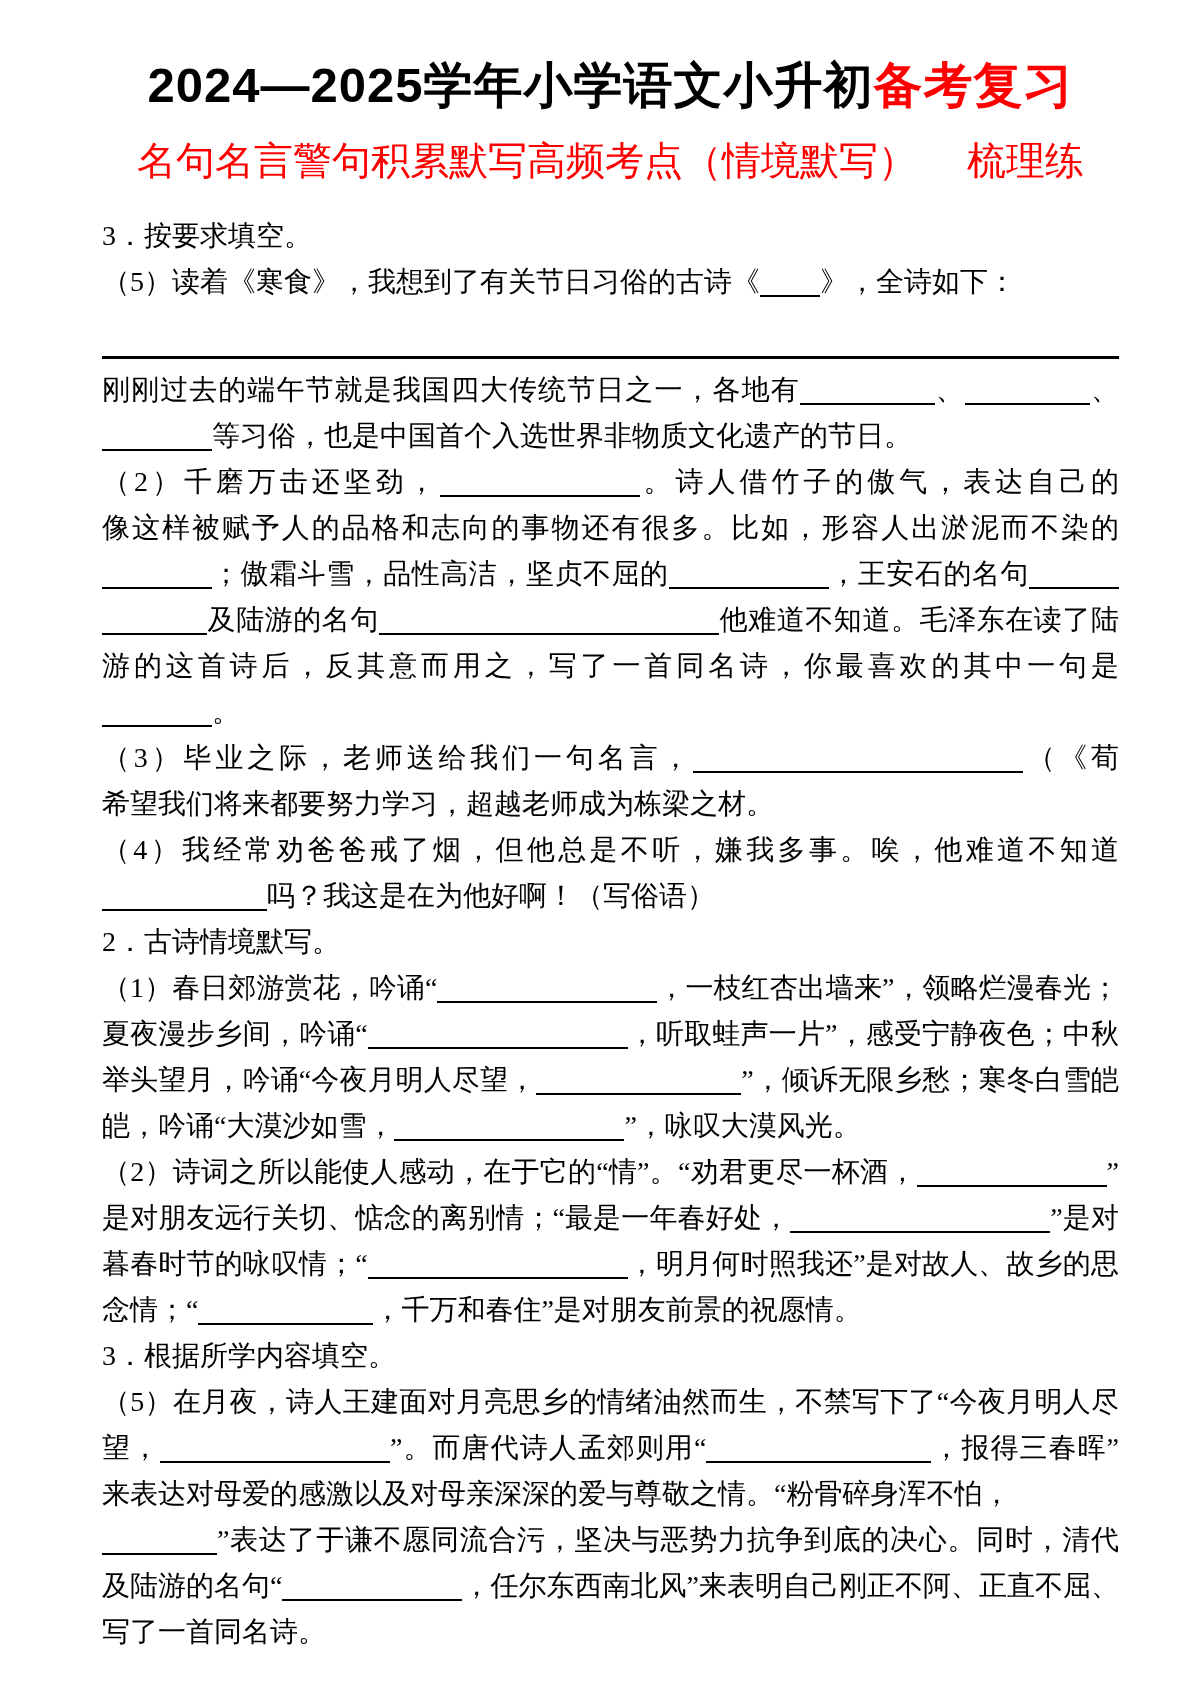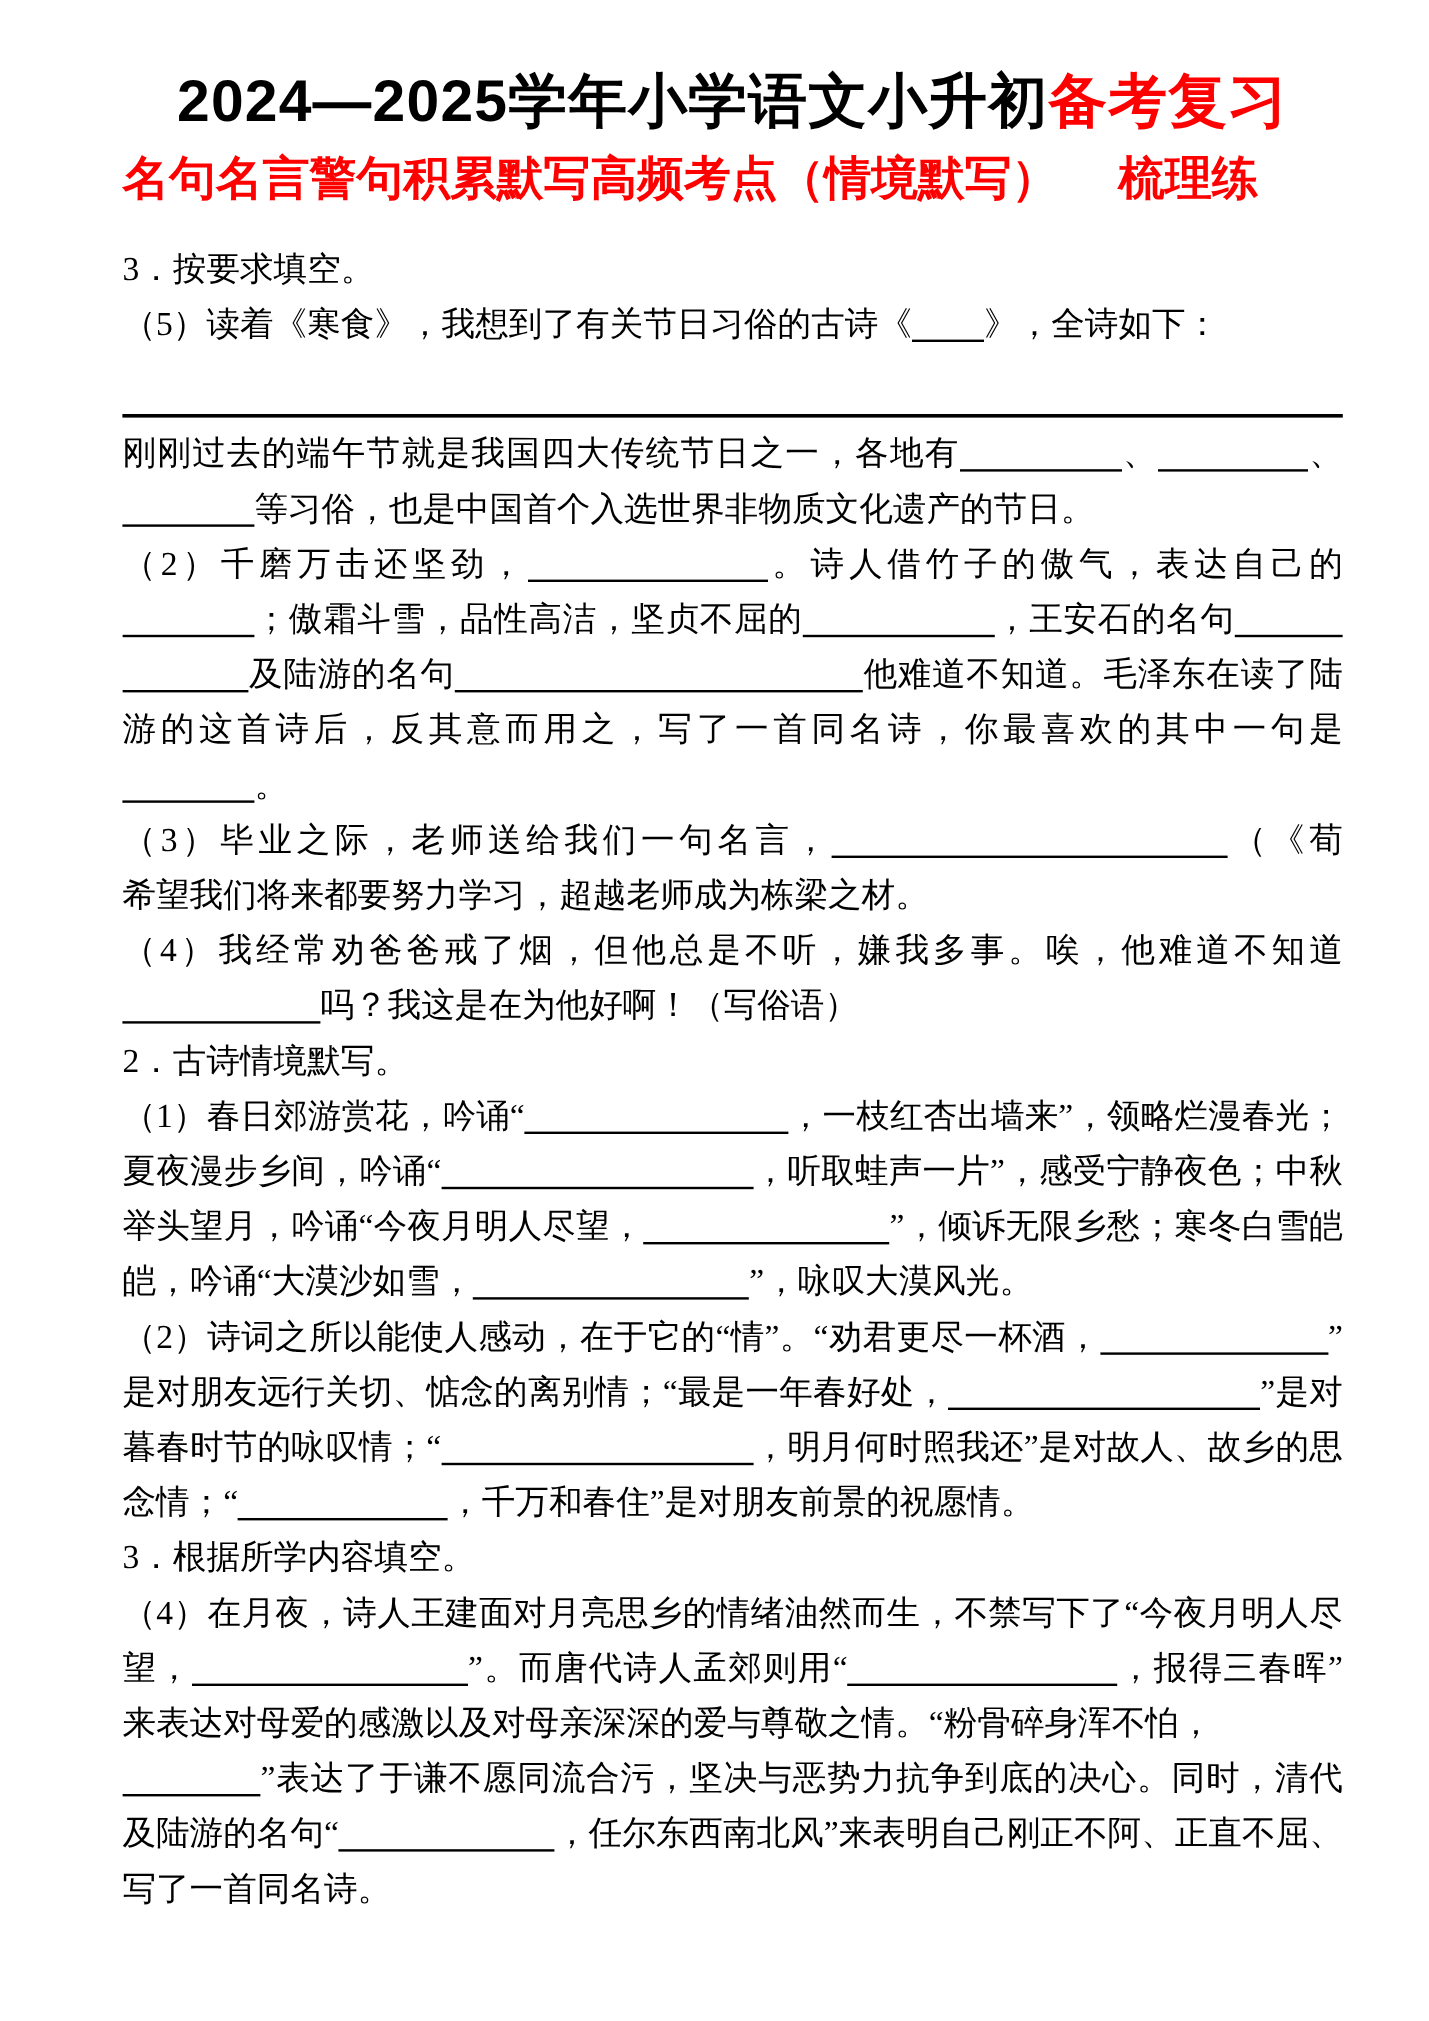--- a/index.html
+++ b/index.html
@@ -18,24 +18,25 @@
     font-weight:900;
     font-size:49px;
     line-height:1.2;
     text-align:center;
     letter-spacing:1px;
     white-space:nowrap;
   }
   .red { color:var(--accent,#ff0000); }
   .subtitle {
     font-family:"Liberation Sans","DejaVu Sans",sans-serif;
-    font-weight:700;
+    font-weight:400;
     font-size:39px;
     line-height:1.2;
-    margin-top:12px;
+    text-align:center;
+    margin-top:23px;
     white-space:nowrap;
   }
   .body { margin-top:28px; font-size:28px; }
   .line {
     height:46px;
     line-height:46px;
     white-space:nowrap;
   }
   .line.justify {
     white-space:normal;
@@ -67,38 +68,39 @@
   </header>
   <main class="body" id="worksheet-body">
       <div class="line"><span class="txt">3．按要求填空。</span></div>
       <div class="line"><span class="txt">（5）读着《寒食》，我想到了有关节日习俗的古诗《</span><span class="blank" style="width: 60px;"></span><span class="txt">》，全诗如下：</span></div>
       <div class="line rule-row">
         <div class="rule"></div>
       </div>
       <div class="line justify"><span class="txt">刚刚过去的端午节就是我国四大传统节日之一，各地有</span><span class="blank" style="width: 135px;"></span><span class="txt">、</span><span class="blank" style="width: 125px;"></span><span class="txt">、</span></div>
       <div class="line"><span class="blank" style="width: 110px;"></span><span class="txt">等习俗，也是中国首个入选世界非物质文化遗产的节日。</span></div>
       <div class="line justify"><span class="txt">（2）千磨万击还坚劲，</span><span class="blank" style="width: 200px;"></span><span class="txt">。诗人借竹子的傲气，表达自己的</span><span class="blank" style="width: 105px;"></span><span class="txt">。</span></div>
+      <div class="line justify"><span class="txt">像这样被赋予人的品格和志向的事物还有很多。比如，形容人出淤泥而不染的</span><span class="blank" style="width: 95px;"></span></div>
       <div class="line justify"><span class="blank" style="width: 110px;"></span><span class="txt">；傲霜斗雪，品性高洁，坚贞不屈的</span><span class="blank" style="width: 160px;"></span><span class="txt">，王安石的名句</span><span class="blank" style="width: 90px;"></span></div>
       <div class="line justify"><span class="blank" style="width: 105px;"></span><span class="txt">及陆游的名句</span><span class="blank" style="width: 340px;"></span><span class="txt">他难道不知道。毛泽东在读了陆</span></div>
       <div class="line justify"><span class="txt">游的这首诗后，反其意而用之，写了一首同名诗，你最喜欢的其中一句是</span><span class="blank" style="width: 150px;"></span></div>
       <div class="line"><span class="blank" style="width: 110px;"></span><span class="txt">。</span></div>
       <div class="line justify"><span class="txt">（3）毕业之际，老师送给我们一句名言，</span><span class="blank" style="width: 330px;"></span><span class="txt">（《荀子》），</span></div>
       <div class="line"><span class="txt">希望我们将来都要努力学习，超越老师成为栋梁之材。</span></div>
       <div class="line justify"><span class="txt">（4）我经常劝爸爸戒了烟，但他总是不听，嫌我多事。唉，他难道不知道</span><span class="blank" style="width: 135px;"></span></div>
       <div class="line"><span class="blank" style="width: 165px;"></span><span class="txt">吗？我这是在为他好啊！（写俗语）</span></div>
       <div class="line"><span class="txt">2．古诗情境默写。</span></div>
       <div class="line justify"><span class="txt">（1）春日郊游赏花，吟诵“</span><span class="blank" style="width: 220px;"></span><span class="txt">，一枝红杏出墙来”，领略烂漫春光；</span></div>
       <div class="line justify"><span class="txt">夏夜漫步乡间，吟诵“</span><span class="blank" style="width: 260px;"></span><span class="txt">，听取蛙声一片”，感受宁静夜色；中秋</span></div>
       <div class="line justify"><span class="txt">举头望月，吟诵“今夜月明人尽望，</span><span class="blank" style="width: 205px;"></span><span class="txt">”，倾诉无限乡愁；寒冬白雪皑</span></div>
       <div class="line"><span class="txt">皑，吟诵“大漠沙如雪，</span><span class="blank" style="width: 230px;"></span><span class="txt">”，咏叹大漠风光。</span></div>
       <div class="line justify"><span class="txt">（2）诗词之所以能使人感动，在于它的“情”。“劝君更尽一杯酒，</span><span class="blank" style="width: 190px;"></span><span class="txt">”</span></div>
       <div class="line justify"><span class="txt">是对朋友远行关切、惦念的离别情；“最是一年春好处，</span><span class="blank" style="width: 260px;"></span><span class="txt">”是对</span></div>
       <div class="line justify"><span class="txt">暮春时节的咏叹情；“</span><span class="blank" style="width: 260px;"></span><span class="txt">，明月何时照我还”是对故人、故乡的思</span></div>
       <div class="line"><span class="txt">念情；“</span><span class="blank" style="width: 175px;"></span><span class="txt">，千万和春住”是对朋友前景的祝愿情。</span></div>
       <div class="line"><span class="txt">3．根据所学内容填空。</span></div>
-      <div class="line justify"><span class="txt">（4）在月夜，诗人王建面对月亮思乡的情绪油然而生，不禁写下了“今夜月明人尽</span></div>
+      <div class="line justify"><span class="txt">（5）在月夜，诗人王建面对月亮思乡的情绪油然而生，不禁写下了“今夜月明人尽</span></div>
       <div class="line justify"><span class="txt">望，</span><span class="blank" style="width: 230px;"></span><span class="txt">”。而唐代诗人孟郊则用“</span><span class="blank" style="width: 225px;"></span><span class="txt">，报得三春晖”</span></div>
       <div class="line"><span class="txt">来表达对母爱的感激以及对母亲深深的爱与尊敬之情。“粉骨碎身浑不怕，</span></div>
       <div class="line justify"><span class="blank" style="width: 115px;"></span><span class="txt">”表达了于谦不愿同流合污，坚决与恶势力抗争到底的决心。同时，清代</span></div>
       <div class="line justify"><span class="txt">及陆游的名句“</span><span class="blank" style="width: 180px;"></span><span class="txt">，任尔东西南北风”来表明自己刚正不阿、正直不屈、</span></div>
       <div class="line"><span class="txt">写了一首同名诗。</span></div>
     </main>
 </div>
 
 </body></html>

